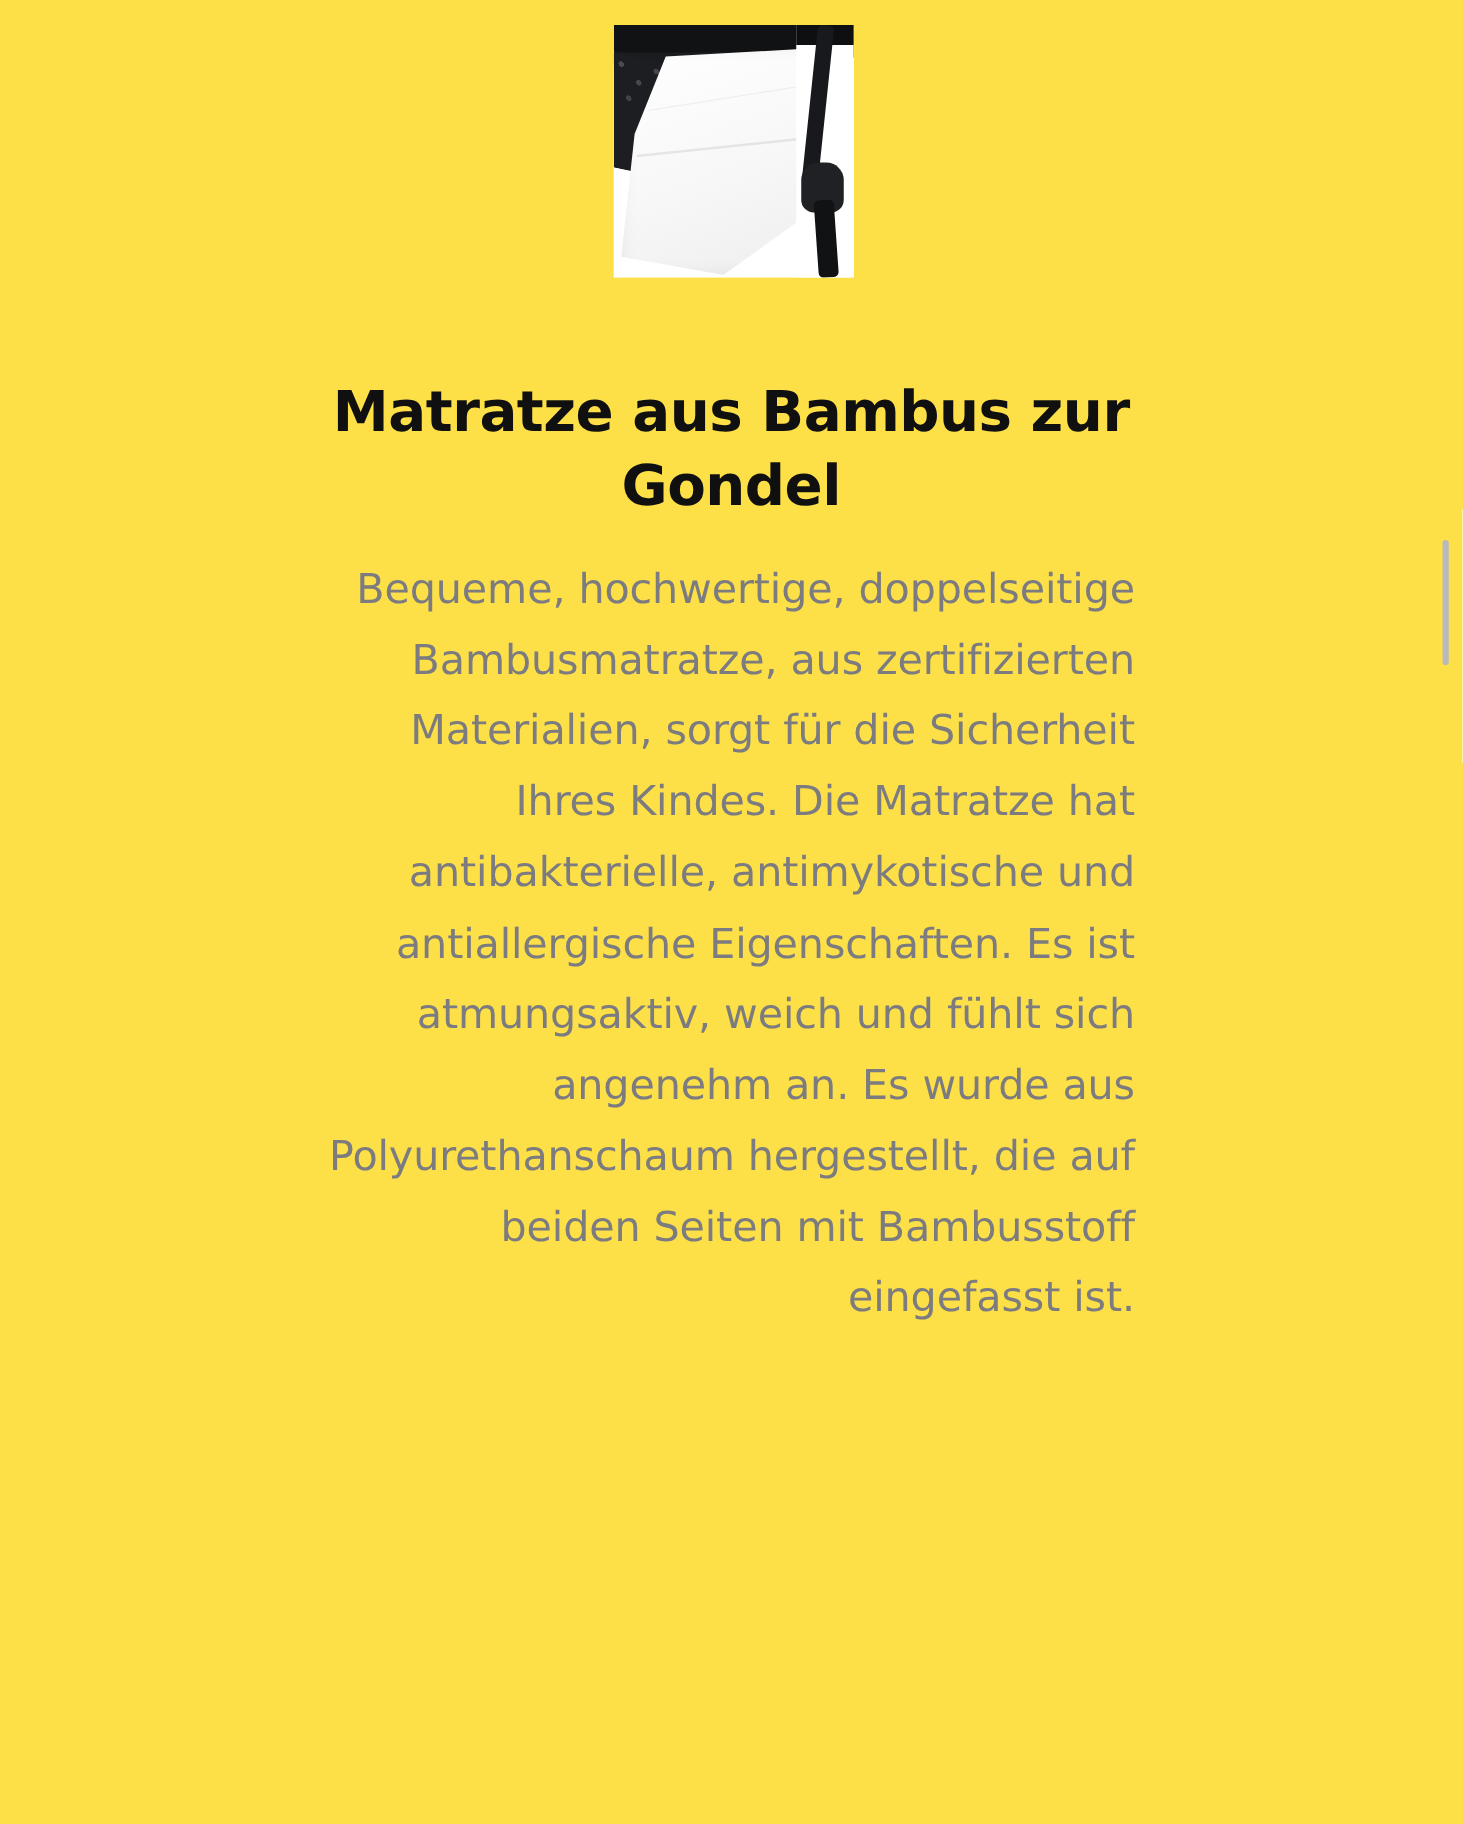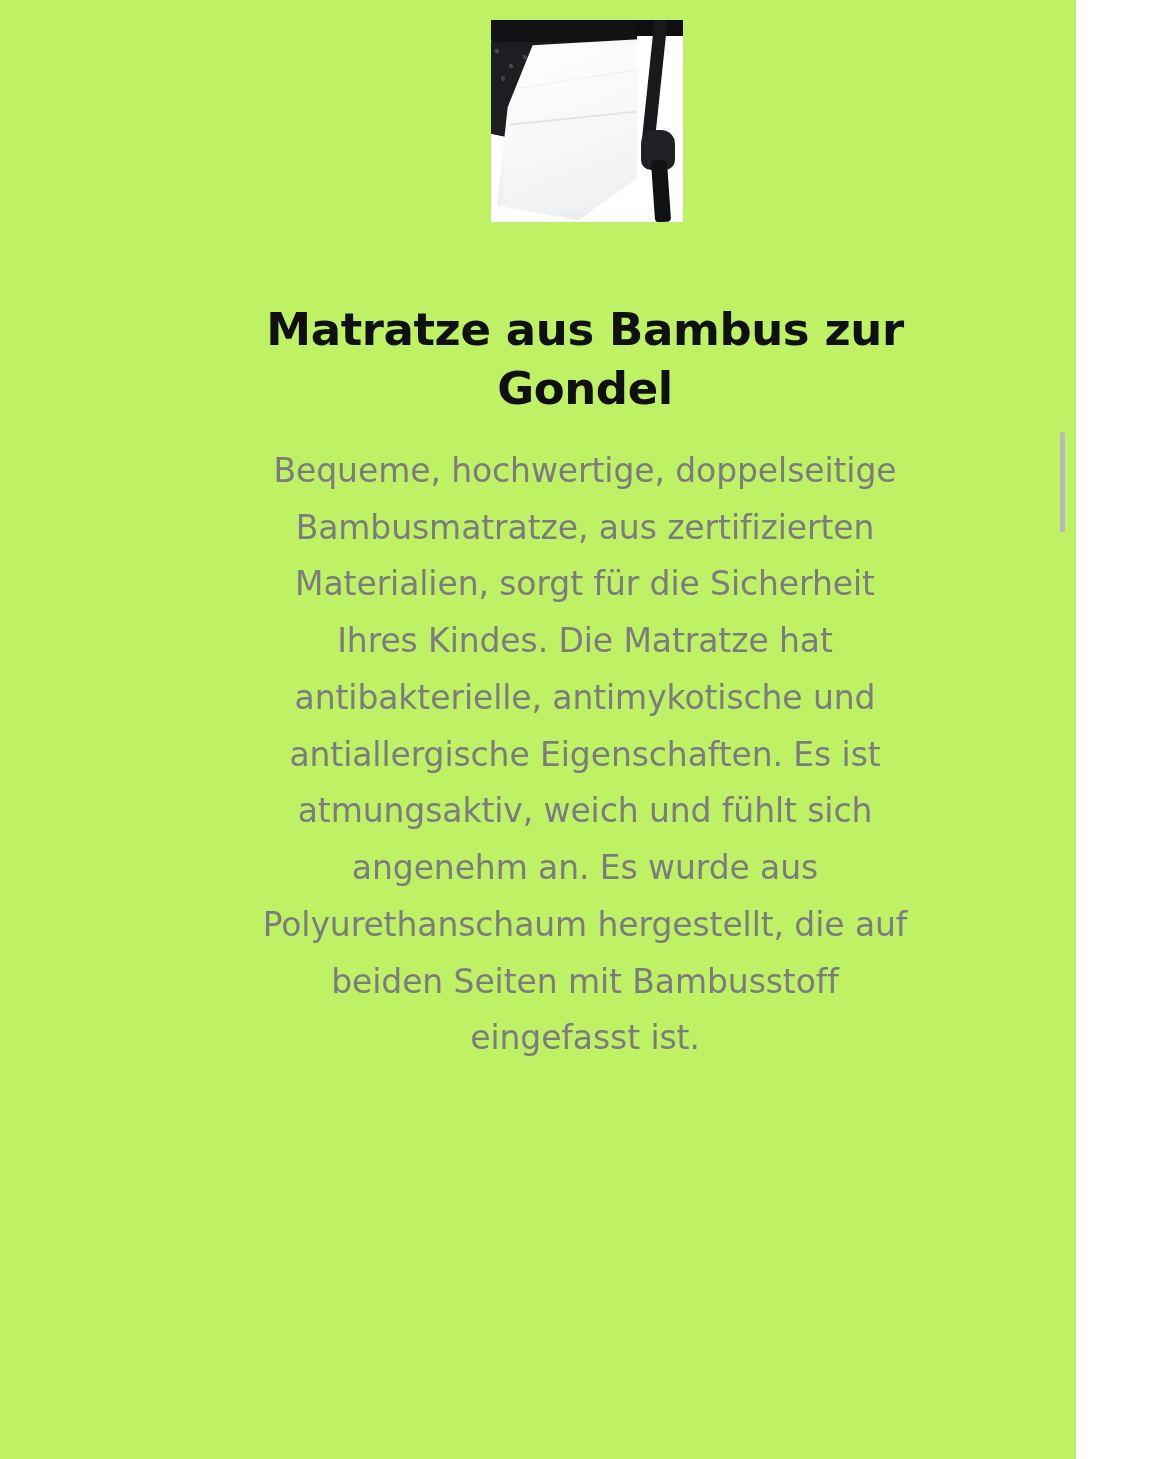--- a/index.html
+++ b/index.html
@@ -11,23 +11,23 @@
   body {
     width: 1170px;
     height: 1459px;
     position: relative;
     font-family: "DejaVu Sans", sans-serif;
     overflow: hidden;
   }
 
   .page {
     position: relative;
-    width: 1076px;
+    width: 1170px;
     height: 1459px;
-    background: #bef264;
+    background: #fde047;
   }
 
   
   .product-image-wrap {
     position: absolute;
     left: 491px;
     top: 20px;
     width: 192px;
     height: 202px;
     overflow: hidden;
@@ -171,21 +171,21 @@
   }
 
   .description {
     margin: 0;
     padding-top: 24px;
     font-family: "DejaVu Sans", sans-serif;
     font-weight: 400;
     font-size: 33px;
     line-height: 1.72;
     color: #7c7c80;
-    text-align: center;
+    text-align: right;
     letter-spacing: -0.1px;
   }
 
   
   .scrollbar-track {
     position: absolute;
     right: 8px;
     top: 0px;
     width: 10px;
     height: 1459px;

